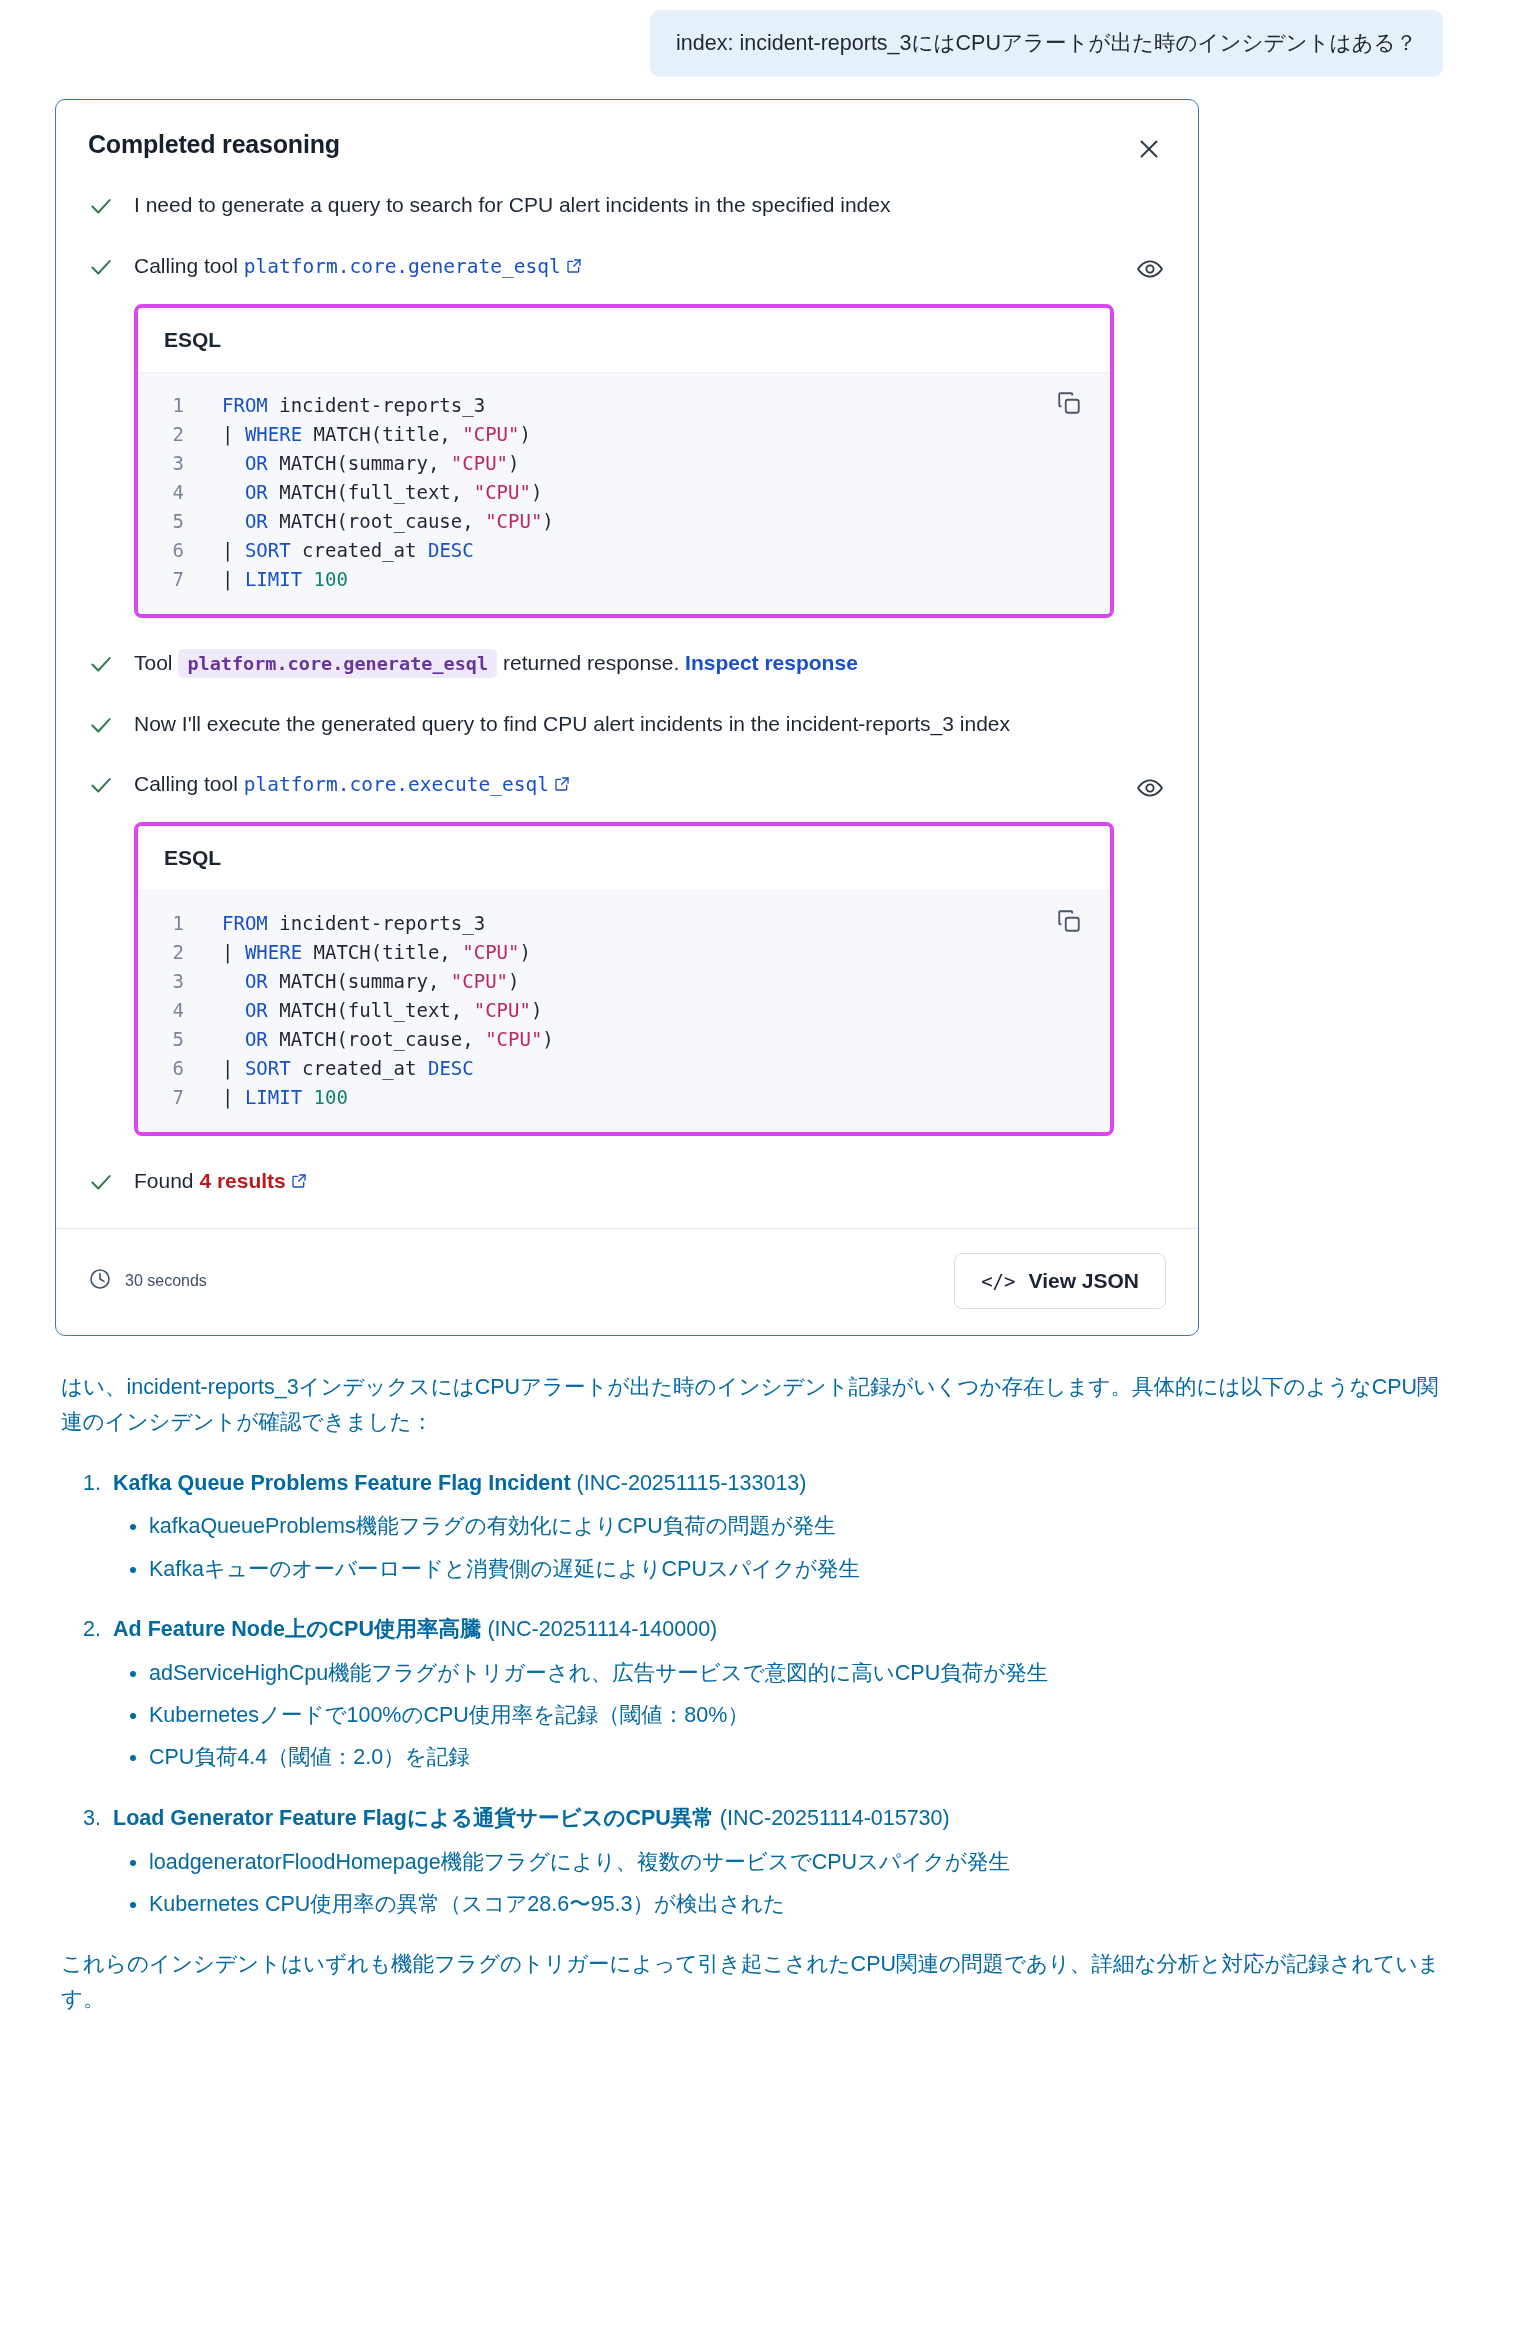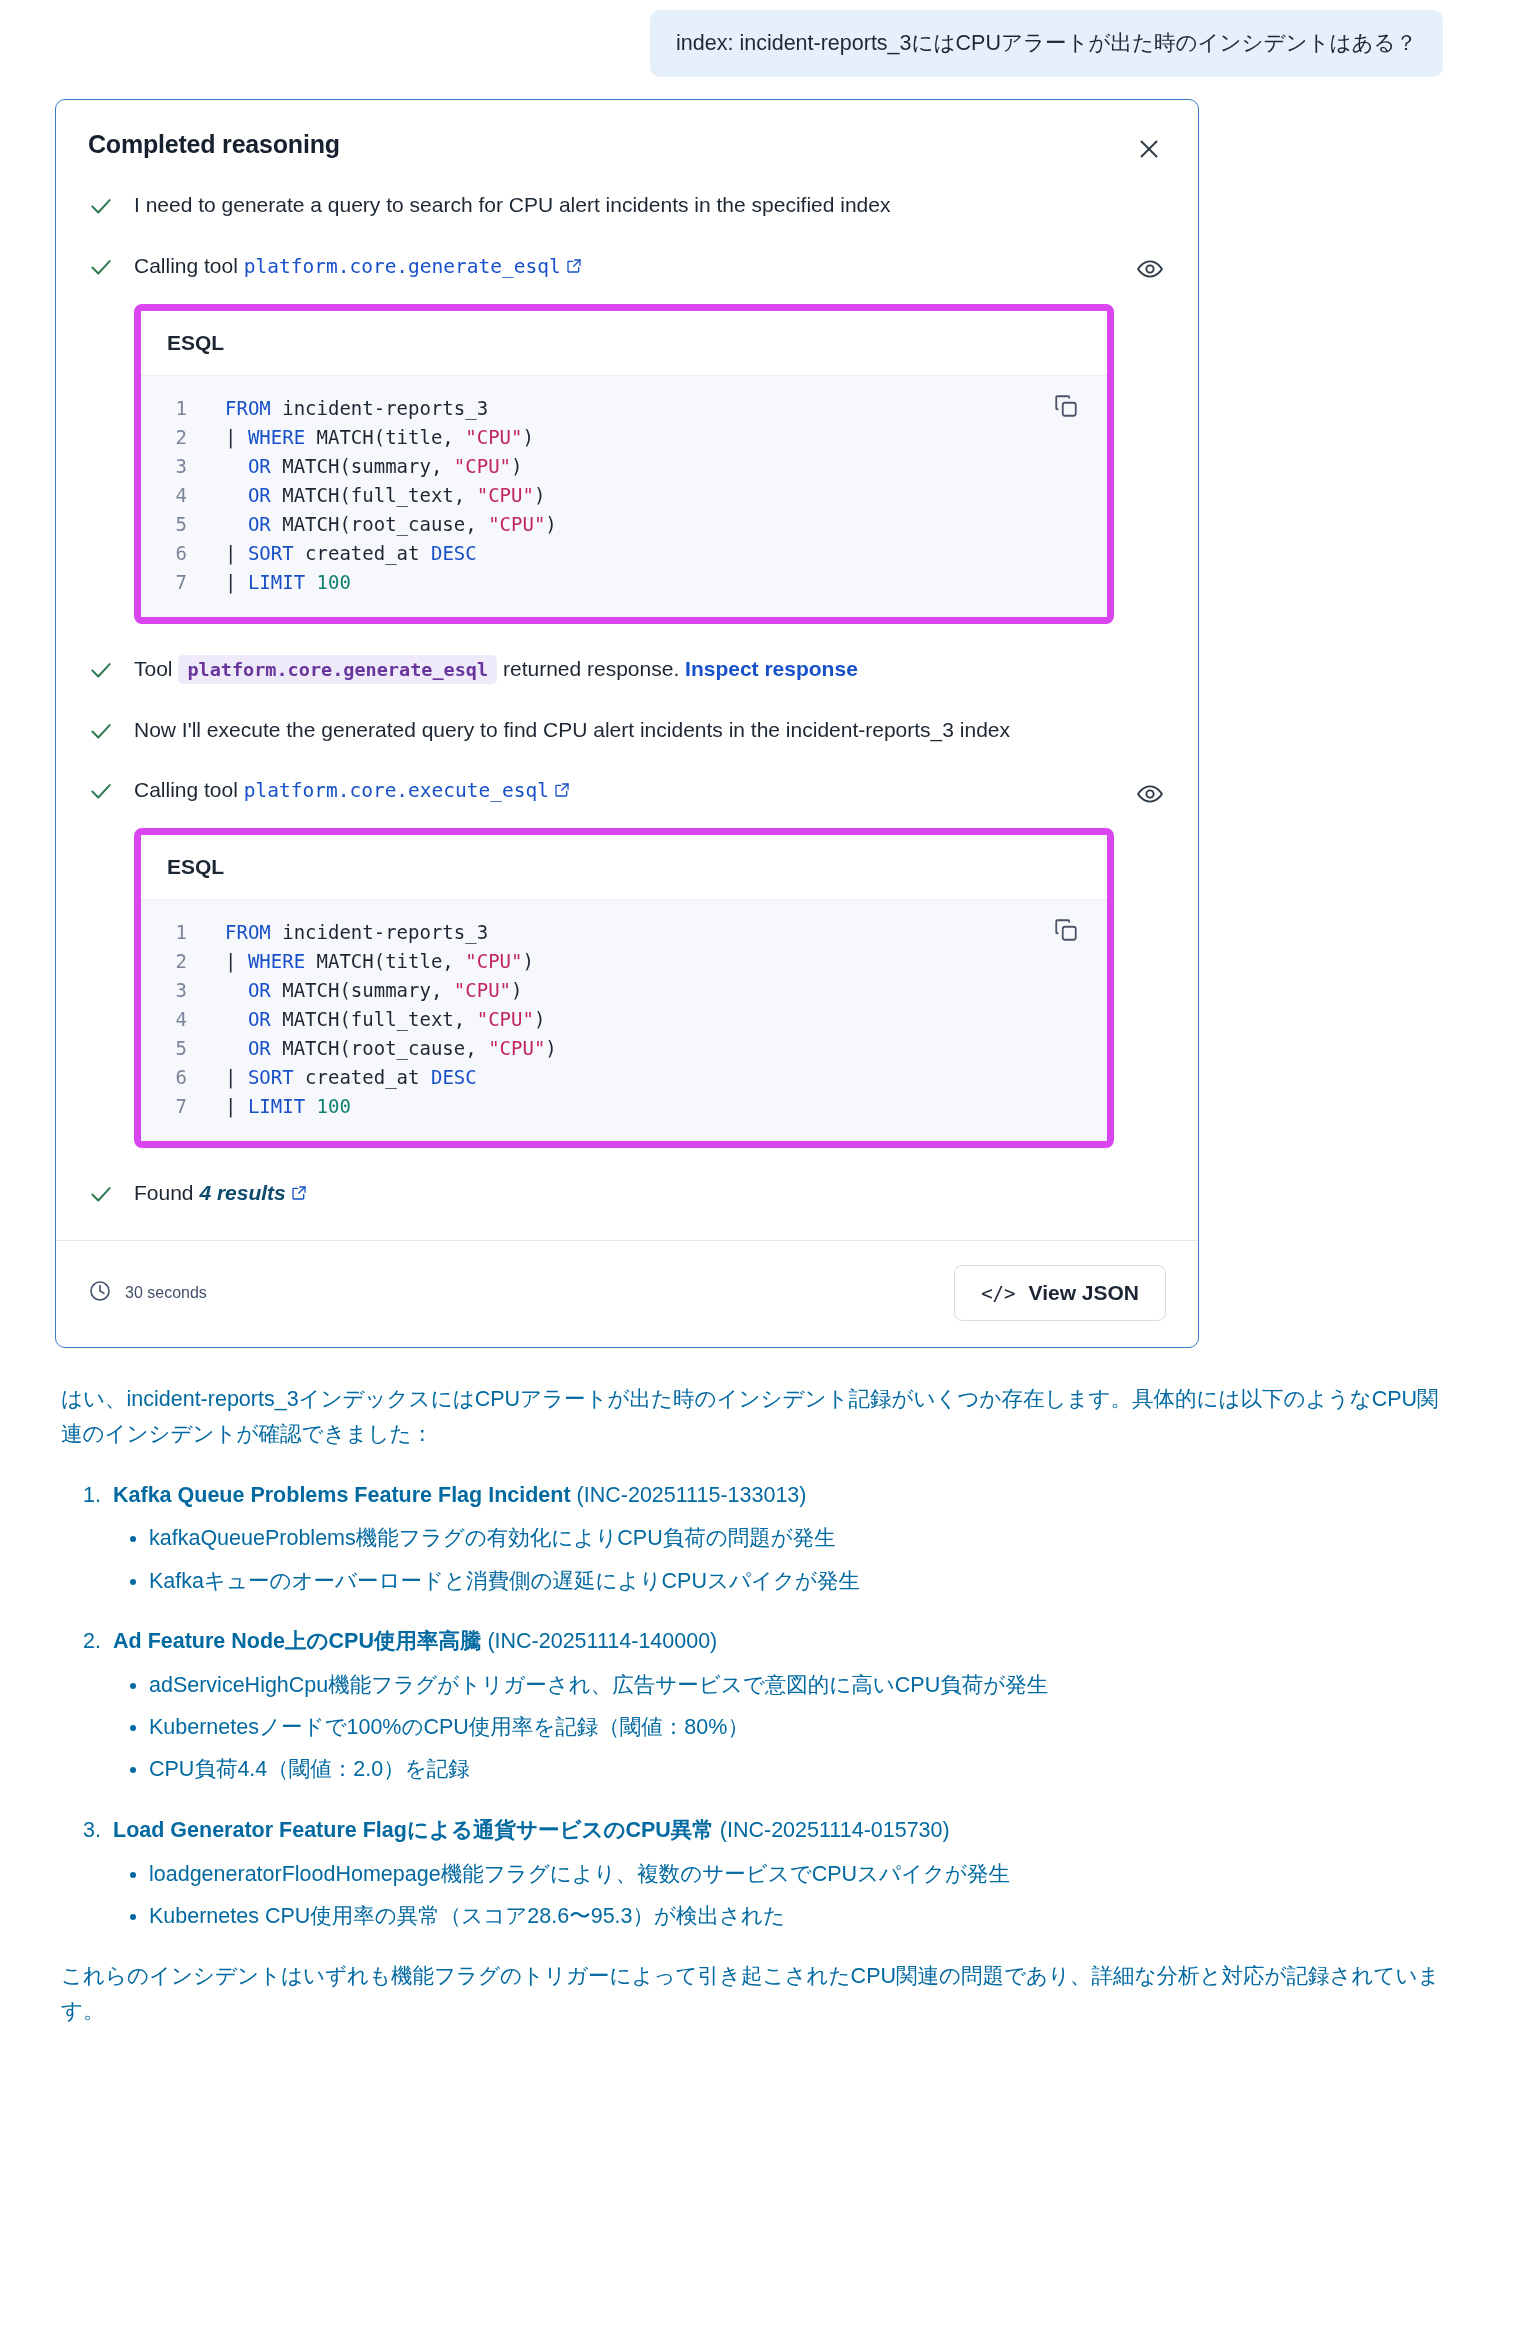--- a/index.html
+++ b/index.html
@@ -119,29 +119,28 @@
     border-radius: 5px;
     white-space: nowrap;
   }
   .inline-link {
     color: #1750c8;
     text-decoration: none;
     cursor: pointer;
     font-weight: bold;
   }
   .result-link {
-    color: #0c4a6e;
+    color: #b91c1c;
     font-weight: 700;
     cursor: pointer;
-    font-style: italic;
   }
 
   
   .code-block {
-    border: 7px solid #d946ef;
+    border: 4px solid #d946ef;
     border-radius: 8px;
     overflow: hidden;
     margin-top: 22px;
     background: #ffffff;
   }
   .code-head {
     padding: 20px 26px;
     font-size: 21px;
     font-weight: 700;
     color: #1c2633;

